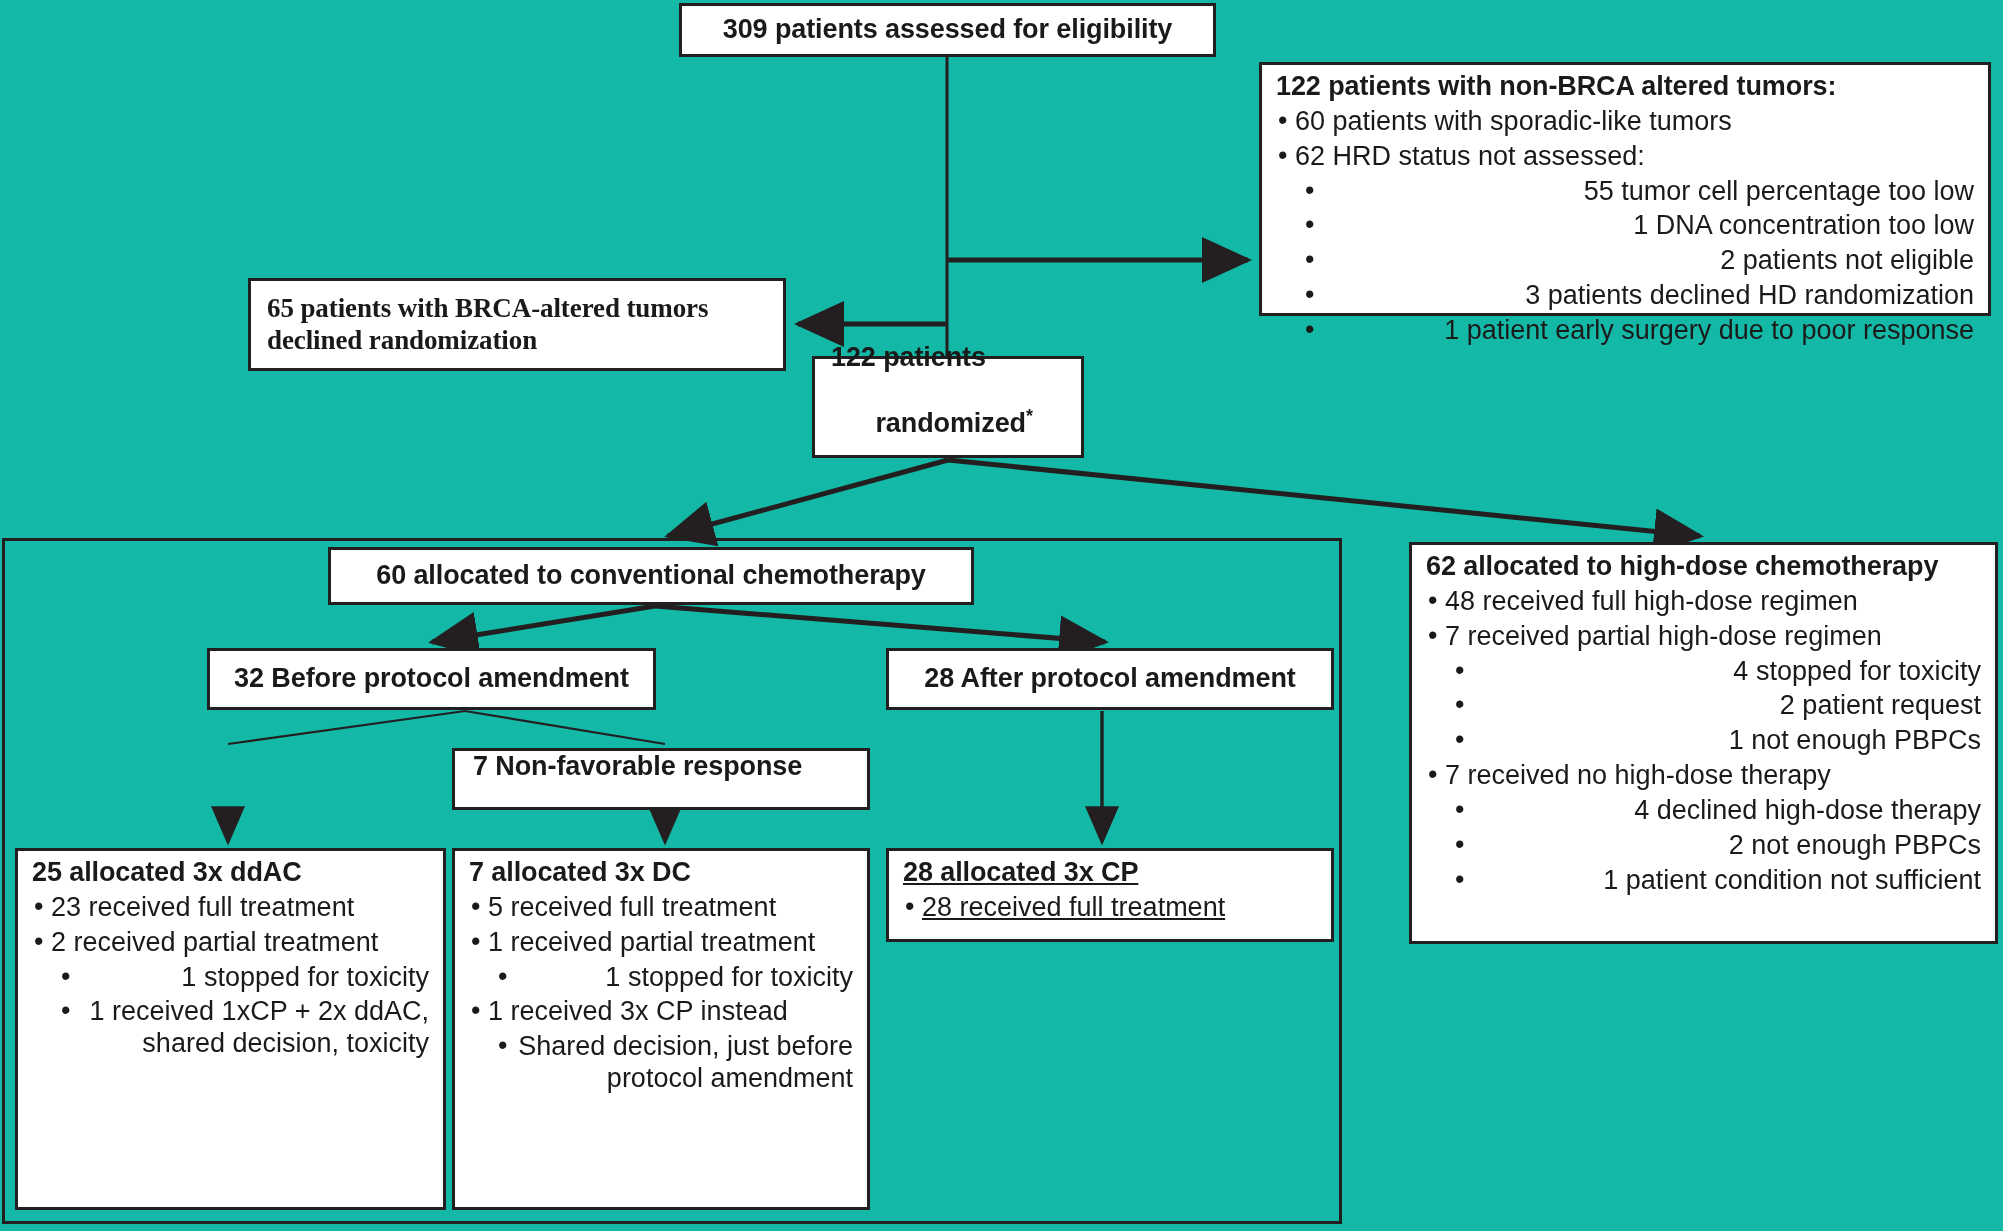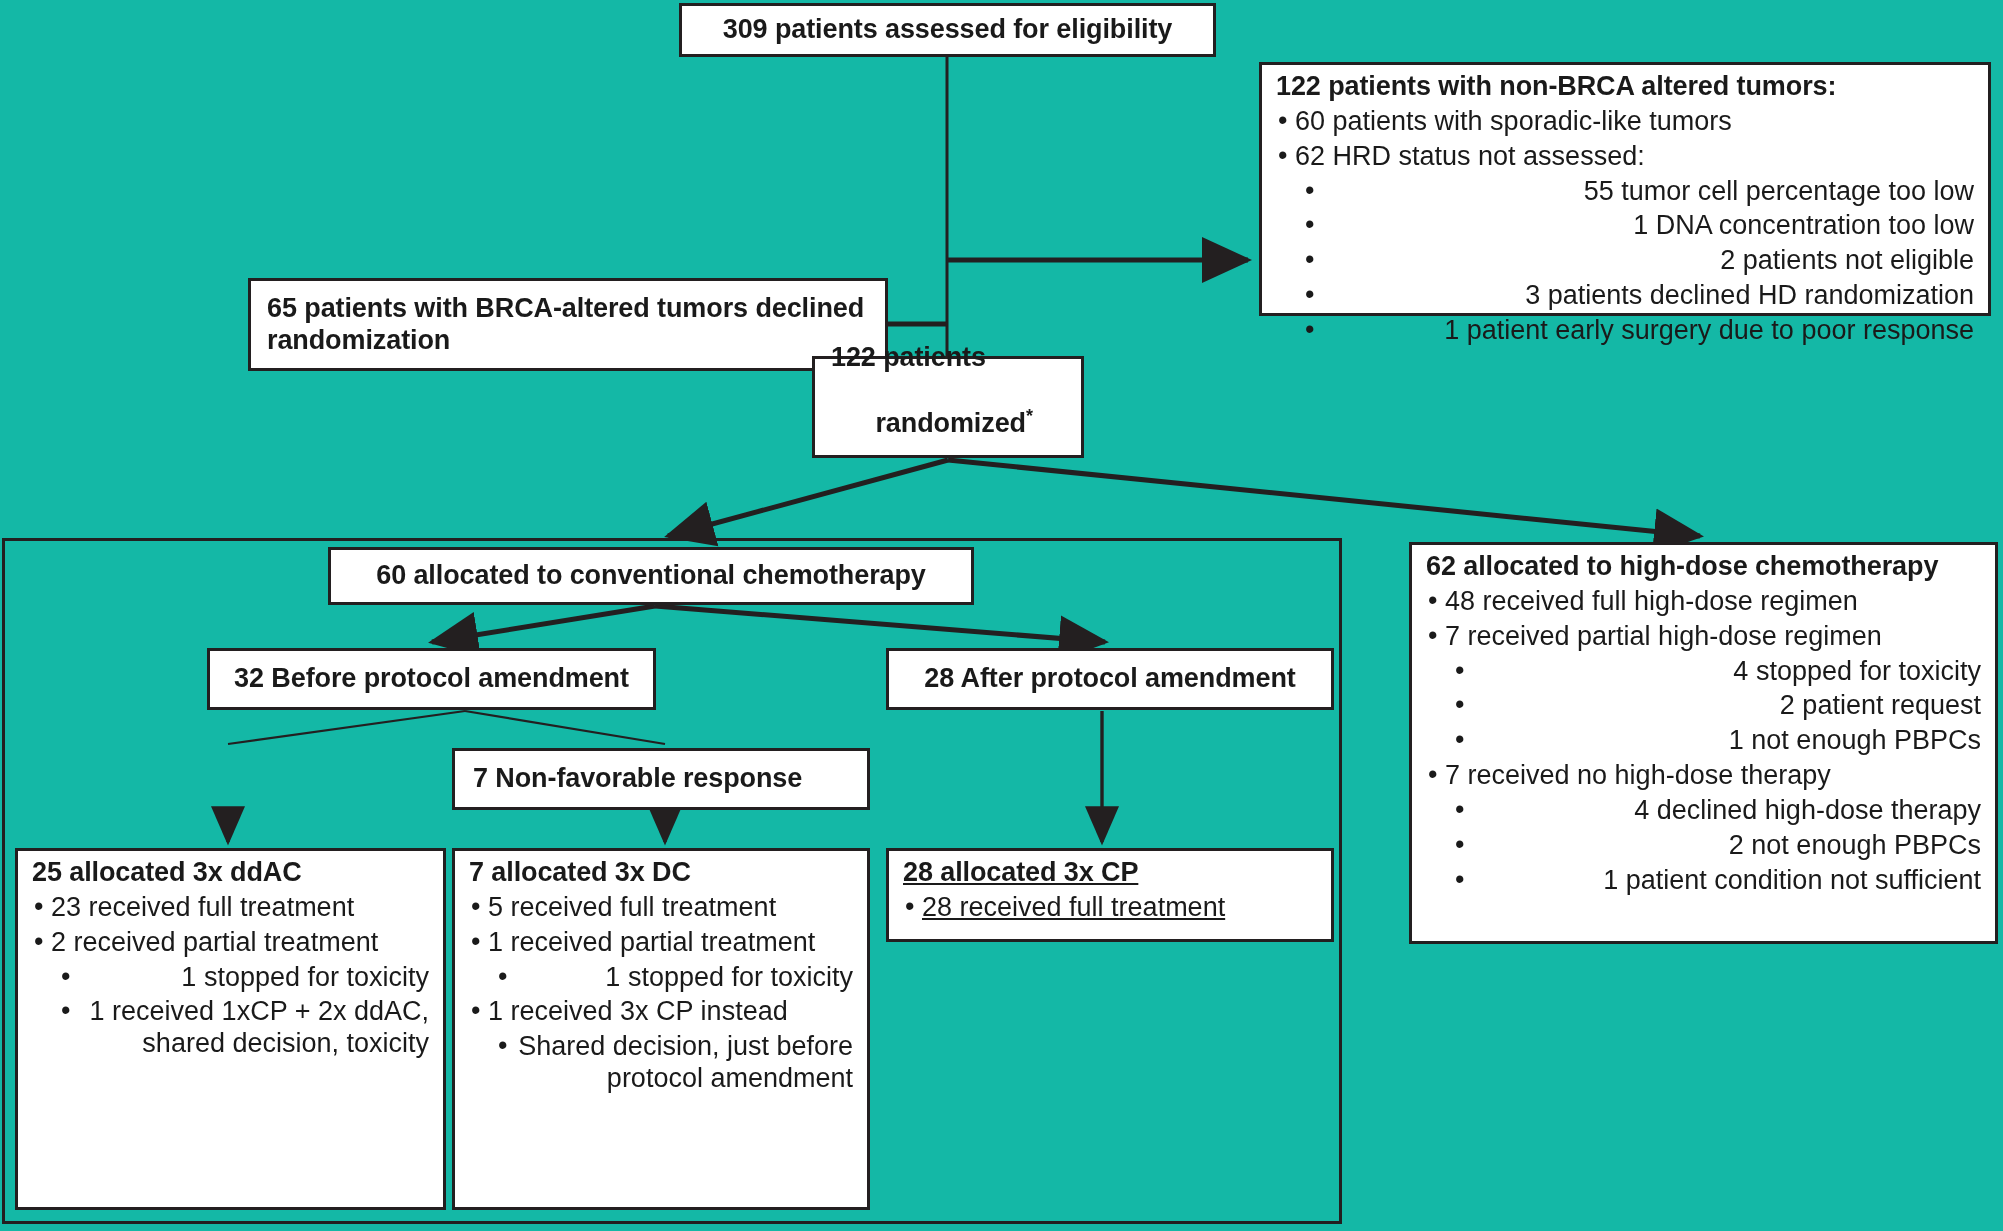--- a/index.html
+++ b/index.html
@@ -68,36 +68,36 @@
   }
   ul.bul li.l2:before{
     left:29px;
   }
   .sup{font-size:18px; vertical-align:super;}
 
   
   #box-eligibility{ left:679px; top:3px; width:537px; height:54px;
       display:flex;align-items:center;justify-content:center;padding:0;}
   #box-nonbrca{ left:1259px; top:62px; width:732px; height:254px;}
-  #box-brca{    left:248px; top:278px; width:640px; height:93px;
-      display:flex;align-items:center;padding:0 16px;}
+  #box-brca{    left:248px; top:278px; width:538px; height:93px;
+      display:flex;align-items:center;padding:0 16px;font-family:Liberation Serif, serif;}
   #box-randomized{ left:812px; top:356px; width:272px; height:102px;
       display:flex;flex-direction:column;justify-content:center;padding:0 16px;}
 
   #cont-conventional{ left:2px; top:538px; width:1340px; height:686px;}
   #box-conv{ left:328px; top:547px; width:646px; height:58px;
       display:flex;align-items:center;justify-content:center;padding:0;}
   #box-before{ left:207px; top:648px; width:449px; height:62px;
       display:flex;align-items:center;justify-content:center;padding:0;}
   #box-after{  left:886px; top:648px; width:448px; height:62px;
       display:flex;align-items:center;justify-content:center;padding:0;}
   #box-fav{    left:15px; top:748px; width:431px; height:62px;
       display:flex;align-items:center;padding:0 18px;}
   #box-nonfav{ left:452px; top:748px; width:418px; height:62px;
-      display:flex;align-items:center;padding:0 18px;}
+      display:flex;align-items:flex-start;padding:0 18px;}
   #box-ddac{   left:15px; top:848px; width:431px; height:362px;}
   #box-dc{     left:452px; top:848px; width:418px; height:362px;}
   #box-cp{     left:886px; top:848px; width:448px; height:94px;text-decoration:underline;}
 
   #box-highdose{ left:1409px; top:542px; width:589px; height:402px;}
 </style>
 </head>
 <body>
 
 <div id="stage">

